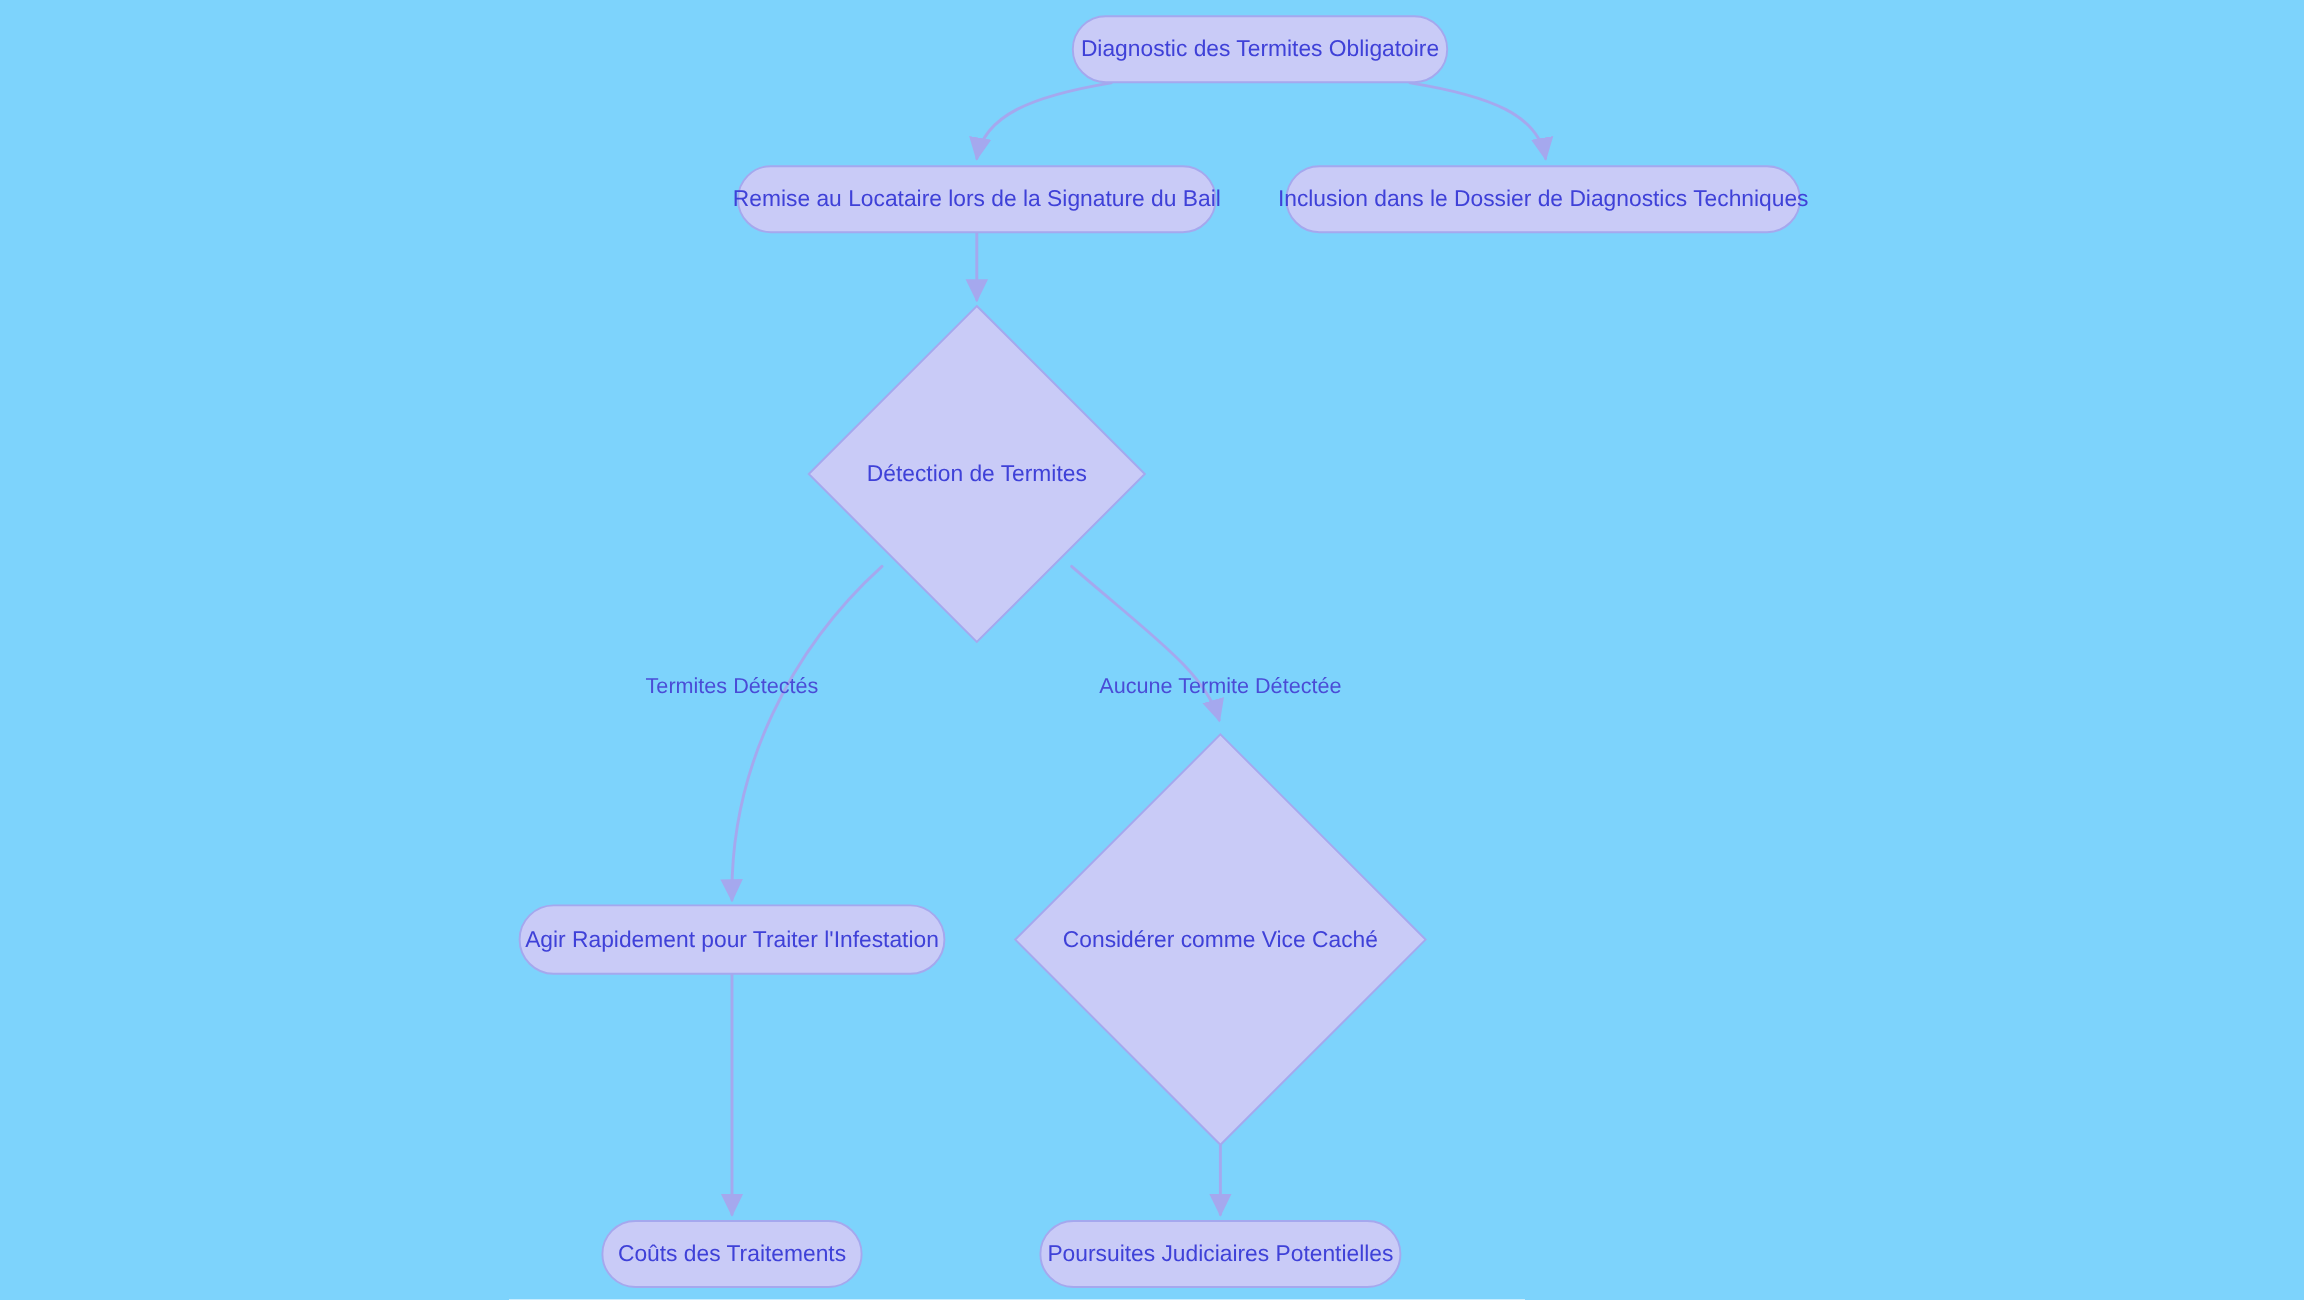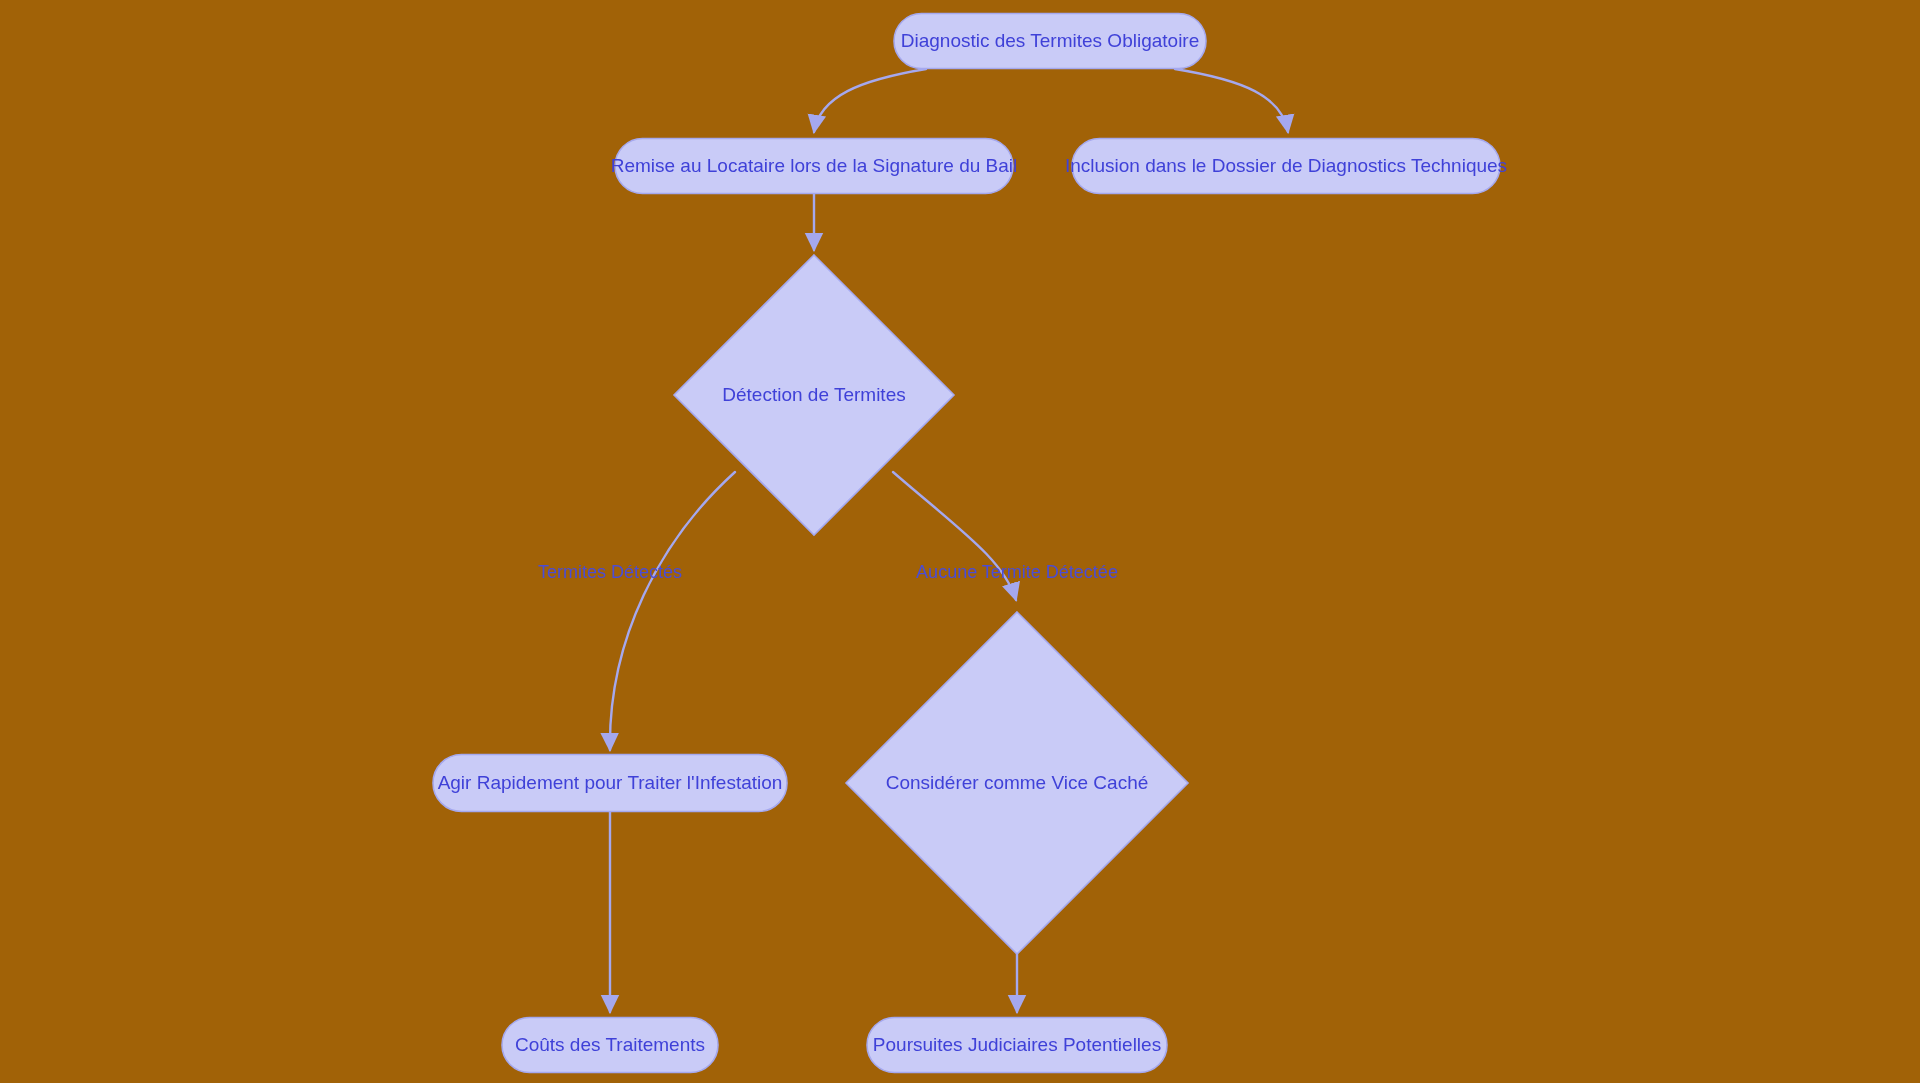--- a/index.html
+++ b/index.html
@@ -46,21 +46,21 @@
     dominant-baseline: middle;
     text-anchor: middle;
   }
   .edge-path {
     fill: none;
   }
 </style>
 </head>
 <body>
 
-<div id="flowchart-root" style="background: #a16207;">
+<div id="flowchart-root" style="background: #7dd3fc;">
   <svg id="flow-svg" viewBox="0 0 1920 1083" xmlns="http://www.w3.org/2000/svg">
     <defs>
       <marker id="arrowhead" markerWidth="9" markerHeight="9" refX="7.2" refY="4.5" orient="auto" markerUnits="strokeWidth">
         <path d="M 0 0.6 L 8 4.5 L 0 8.4 z" fill="#a5a8ee"></path>
       </marker>
     </defs>
     <g id="edges-layer">
         <path d="M 926 69 C 860 80 820 96 814 132" class="edge-path" stroke="#a5a8ee" stroke-width="2.4" stroke-linecap="round" marker-end="url(#arrowhead)"></path>
         <path d="M 1175 69 C 1243 80 1282 96 1288 132" class="edge-path" stroke="#a5a8ee" stroke-width="2.4" stroke-linecap="round" marker-end="url(#arrowhead)"></path>
         <path d="M 814 194 L 814 250" class="edge-path" stroke="#a5a8ee" stroke-width="2.4" stroke-linecap="round" marker-end="url(#arrowhead)"></path>

